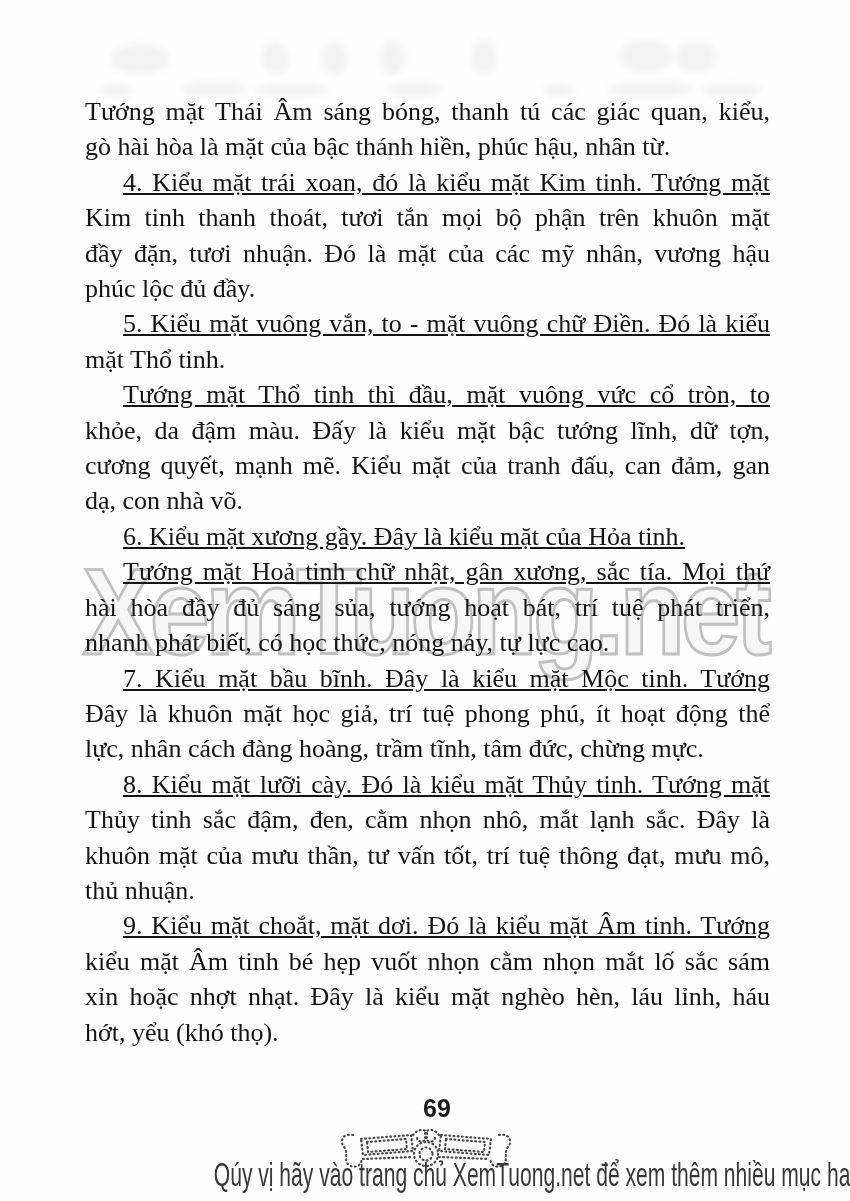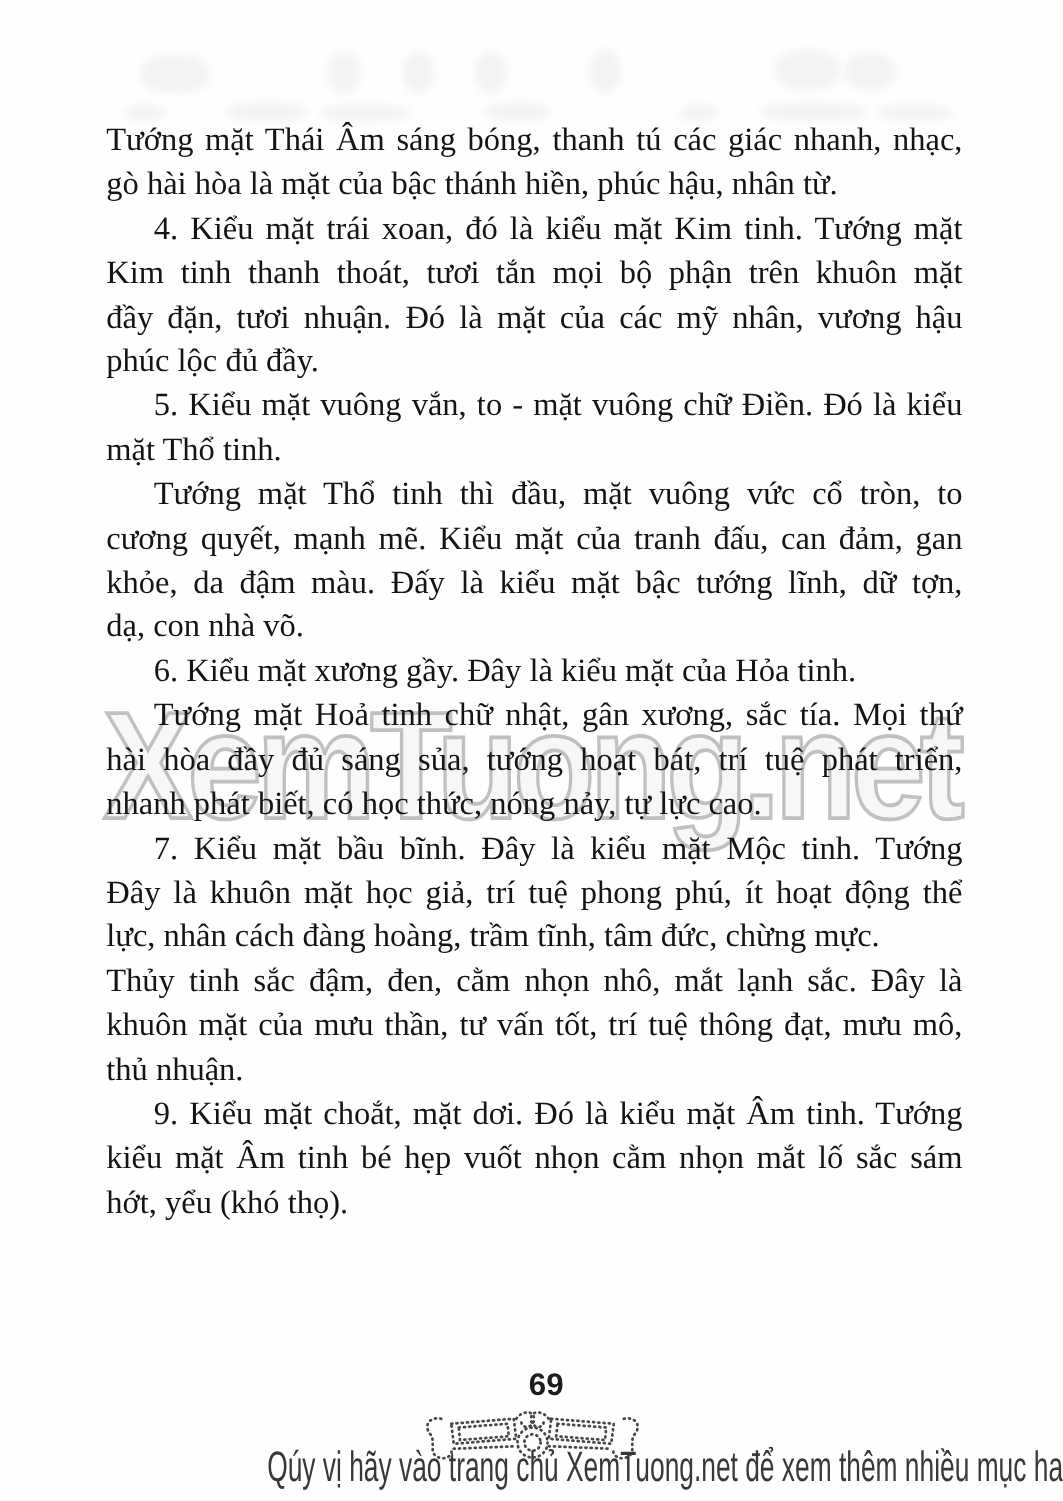--- a/index.html
+++ b/index.html
@@ -22,21 +22,21 @@
     -webkit-text-stroke:3px rgba(178,178,178,0.8);
   }
 
   
   .page-text{
     position:absolute;left:85px;top:94px;width:685px;z-index:2;
     font-size:26px;line-height:35.4px;color:#141414;
   }
   .ln{text-align:justify;text-align-last:justify;white-space:normal;}
   .ln.pl{text-align-last:left;}
-  .ln.ind{padding-left:38px;}
+  .ln.ind{padding-left:38px;text-decoration:underline;}
 
   .page-number{
     position:absolute;top:1094px;left:0;width:874px;z-index:2;
     text-align:center;
     font-family:"Liberation Sans", sans-serif;
     font-weight:bold;font-size:25px;color:#1c1c1c;
   }
   .ornament{position:absolute;top:1121px;left:337px;z-index:2;}
 
   .page-footer{
@@ -66,60 +66,62 @@
   <span class="blob" style="left:388px;top:82px;width:52px;height:15px;"></span>
   <span class="blob" style="left:544px;top:84px;width:30px;height:13px;"></span>
   <span class="blob" style="left:608px;top:82px;width:84px;height:15px;"></span>
   <span class="blob" style="left:702px;top:84px;width:60px;height:13px;"></span>
 </div>
 
 <div class="watermark">XemTuong.net</div>
 
 <main class="page-text">
   <div>
-    <div class="ln">Tướng mặt Thái Âm sáng bóng, thanh tú các giác nhanh, nhạc,</div>
+    <div class="ln">Tướng mặt Thái Âm sáng bóng, thanh tú các giác quan, kiểu,</div>
     <div class="ln pl">gò hài hòa là mặt của bậc thánh hiền, phúc hậu, nhân từ.</div>
   </div>
   <div>
     <div class="ln ind">4. Kiểu mặt trái xoan, đó là kiểu mặt Kim tinh. Tướng mặt</div>
     <div class="ln">Kim tinh thanh thoát, tươi tắn mọi bộ phận trên khuôn mặt</div>
     <div class="ln">đầy đặn, tươi nhuận. Đó là mặt của các mỹ nhân, vương hậu</div>
     <div class="ln pl">phúc lộc đủ đầy.</div>
   </div>
   <div>
     <div class="ln ind">5. Kiểu mặt vuông vắn, to - mặt vuông chữ Điền. Đó là kiểu</div>
     <div class="ln pl">mặt Thổ tinh.</div>
   </div>
   <div>
     <div class="ln ind">Tướng mặt Thổ tinh thì đầu, mặt vuông vức cổ tròn, to</div>
+    <div class="ln">khỏe, da đậm màu. Đấy là kiểu mặt bậc tướng lĩnh, dữ tợn,</div>
     <div class="ln">cương quyết, mạnh mẽ. Kiểu mặt của tranh đấu, can đảm, gan</div>
-    <div class="ln">khỏe, da đậm màu. Đấy là kiểu mặt bậc tướng lĩnh, dữ tợn,</div>
     <div class="ln pl">dạ, con nhà võ.</div>
   </div>
   <div>
     <div class="ln ind pl">6. Kiểu mặt xương gầy. Đây là kiểu mặt của Hỏa tinh.</div>
   </div>
   <div>
     <div class="ln ind">Tướng mặt Hoả tinh chữ nhật, gân xương, sắc tía. Mọi thứ</div>
     <div class="ln">hài hòa đầy đủ sáng sủa, tướng hoạt bát, trí tuệ phát triển,</div>
     <div class="ln pl">nhanh phát biết, có học thức, nóng nảy, tự lực cao.</div>
   </div>
   <div>
     <div class="ln ind">7. Kiểu mặt bầu bĩnh. Đây là kiểu mặt Mộc tinh. Tướng</div>
     <div class="ln">Đây là khuôn mặt học giả, trí tuệ phong phú, ít hoạt động thể</div>
     <div class="ln pl">lực, nhân cách đàng hoàng, trầm tĩnh, tâm đức, chừng mực.</div>
   </div>
   <div>
+    <div class="ln ind">8. Kiểu mặt lưỡi cày. Đó là kiểu mặt Thủy tinh. Tướng mặt</div>
     <div class="ln">Thủy tinh sắc đậm, đen, cằm nhọn nhô, mắt lạnh sắc. Đây là</div>
     <div class="ln">khuôn mặt của mưu thần, tư vấn tốt, trí tuệ thông đạt, mưu mô,</div>
     <div class="ln pl">thủ nhuận.</div>
   </div>
   <div>
     <div class="ln ind">9. Kiểu mặt choắt, mặt dơi. Đó là kiểu mặt Âm tinh. Tướng</div>
     <div class="ln">kiểu mặt Âm tinh bé hẹp vuốt nhọn cằm nhọn mắt lố sắc sám</div>
+    <div class="ln">xỉn hoặc nhợt nhạt. Đây là kiểu mặt nghèo hèn, láu lỉnh, háu</div>
     <div class="ln pl">hớt, yểu (khó thọ).</div>
   </div>
 </main>
 
 <div class="page-number">69</div>
 
 <svg class="ornament" width="178" height="50" viewBox="0 0 178 50">
   <g fill="none" stroke="#474747" stroke-width="2.2" stroke-linecap="round" stroke-dasharray="0.8,3.4">
 
     <path d="M16,14 C6,12 2,20 7,26 C12,32 6,40 12,44 C18,48 26,44 24,38"></path>

